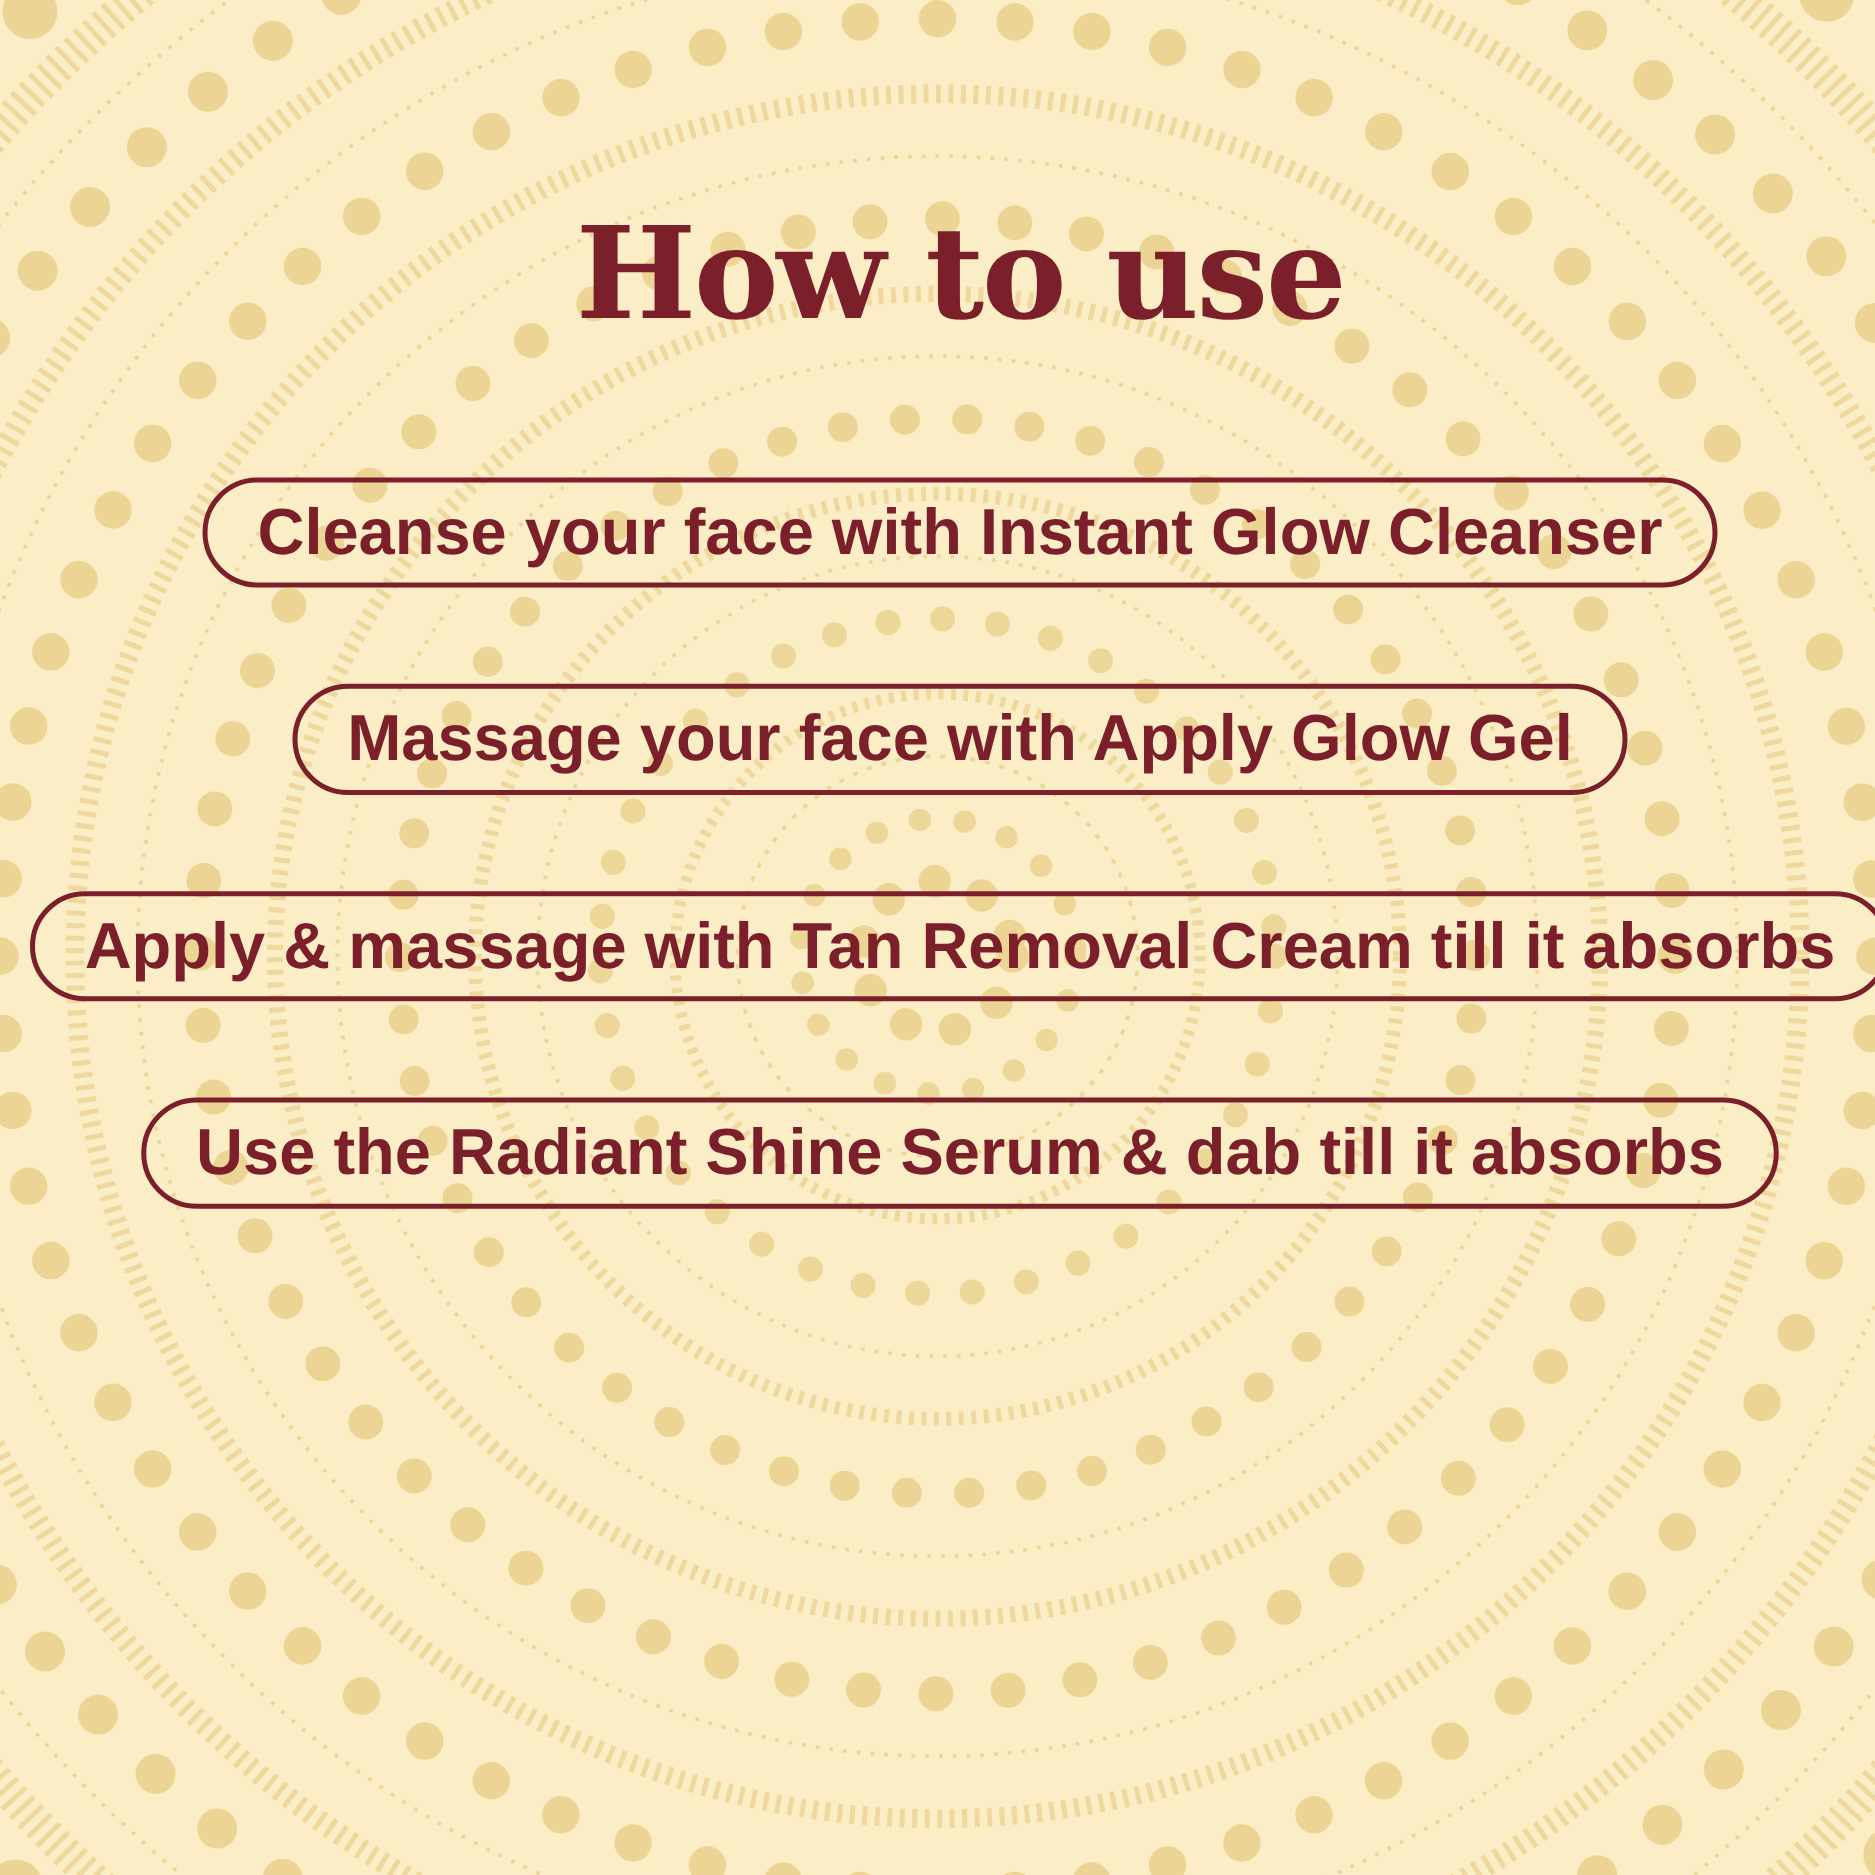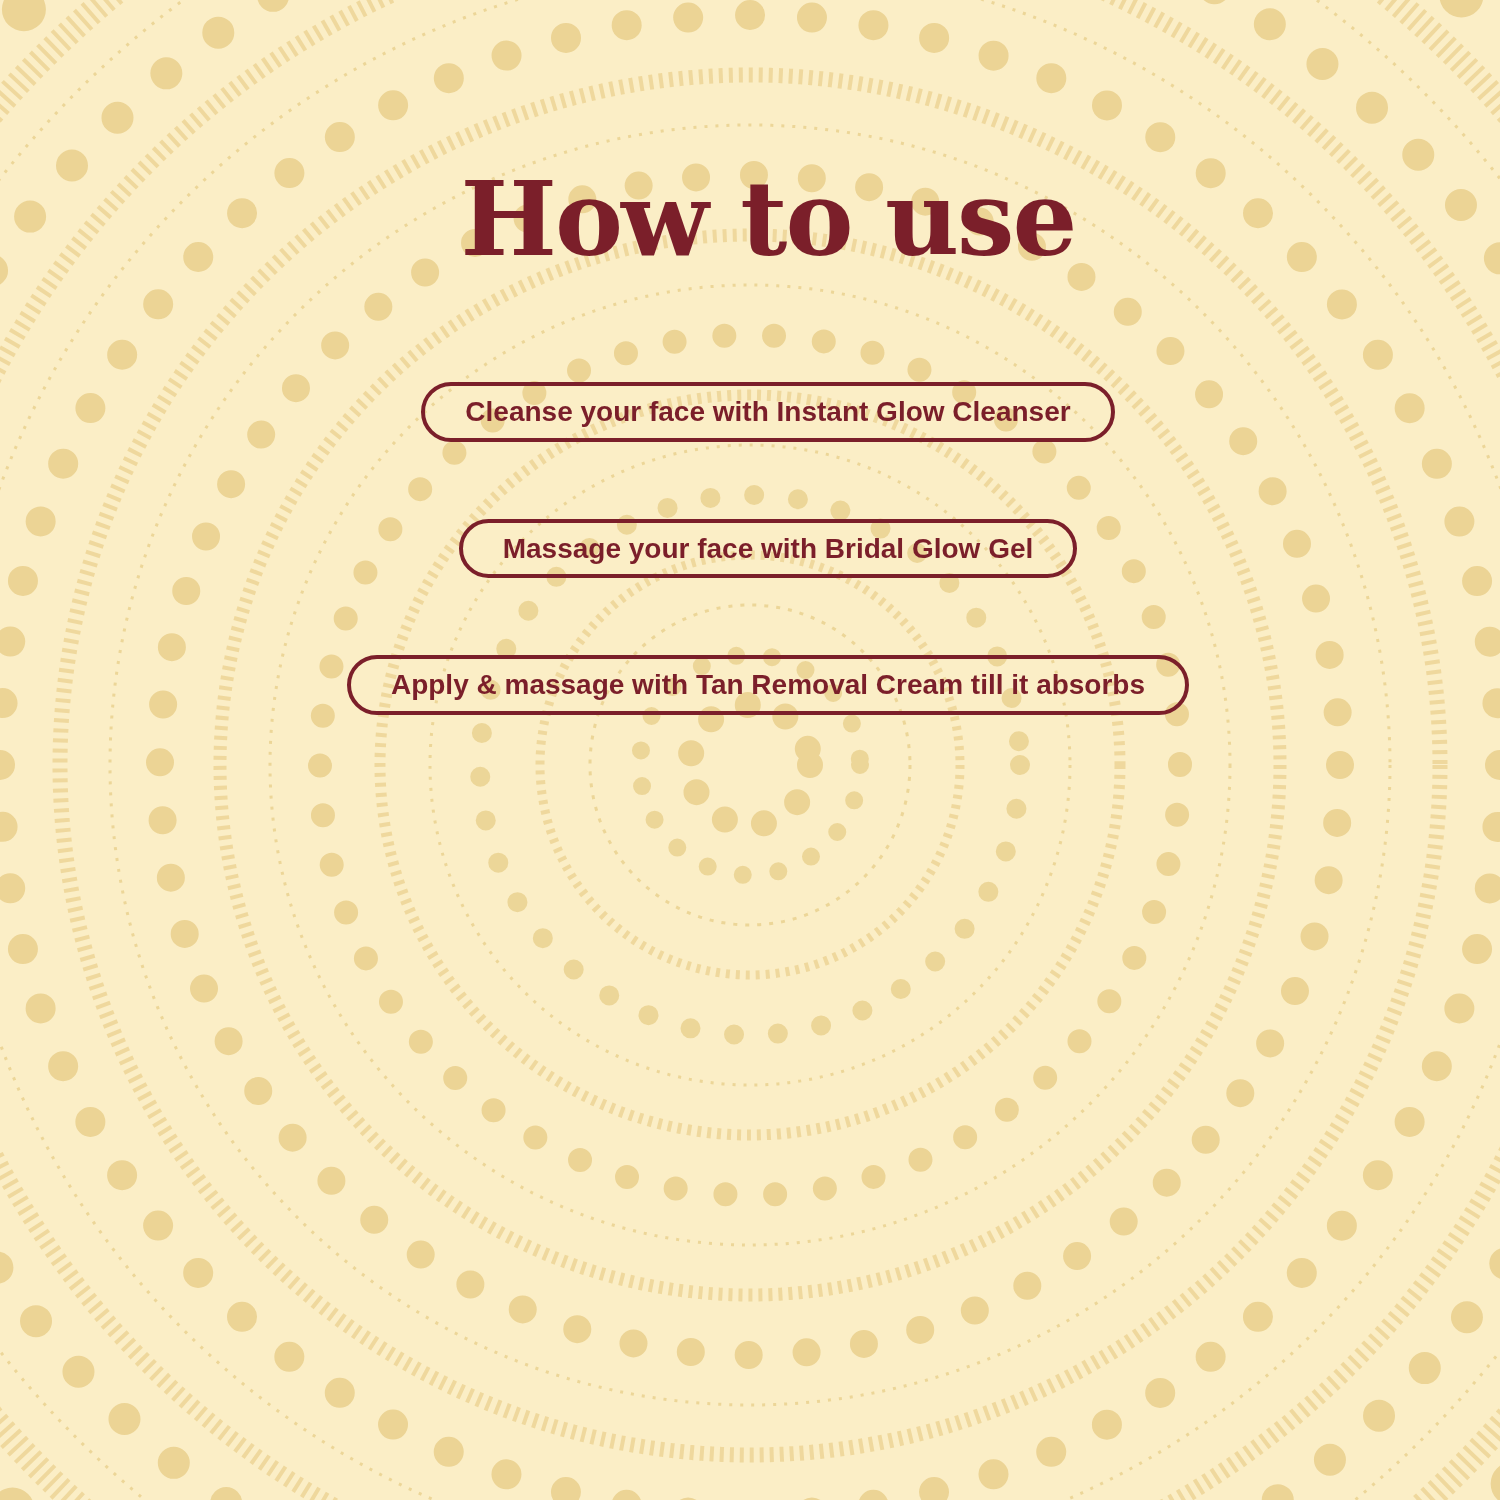--- a/index.html
+++ b/index.html
@@ -48,21 +48,21 @@
     align-items: center;
     gap: 77px;
   }
   .step-pill {
     display: inline-flex;
     align-items: center;
     justify-content: center;
     border: 4px solid var(--maroon);
     border-radius: 48px;
     padding: 9px 40px;
-    font-size: 28px;
+    font-size: 52px;
     font-weight: bold;
     line-height: 1.2;
     color: var(--maroon);
     white-space: nowrap;
     background: transparent;
   }
 </style>
 </head>
 <body>
 
@@ -89,16 +89,17 @@
     <circle r="1000" stroke-width="26" stroke-dasharray="4 6" opacity="0.7"></circle>
     <circle r="1048" stroke-width="44" stroke-dasharray="0 88" stroke-linecap="round" opacity="0.85"></circle>
   </g>
 </svg>
 
 <div class="content">
   <h1 class="page-title">How to use</h1>
 
   <div class="steps">
     <div class="step-pill">Cleanse your face with Instant Glow Cleanser</div>
-    <div class="step-pill">Massage your face with Bridal Glow Gel</div>
+    <div class="step-pill">Massage your face with Apply Glow Gel</div>
     <div class="step-pill">Apply &amp; massage with Tan Removal Cream till it absorbs</div>
+    <div class="step-pill">Use the Radiant Shine Serum &amp; dab till it absorbs</div>
   </div>
 </div>
 
 </body></html>

